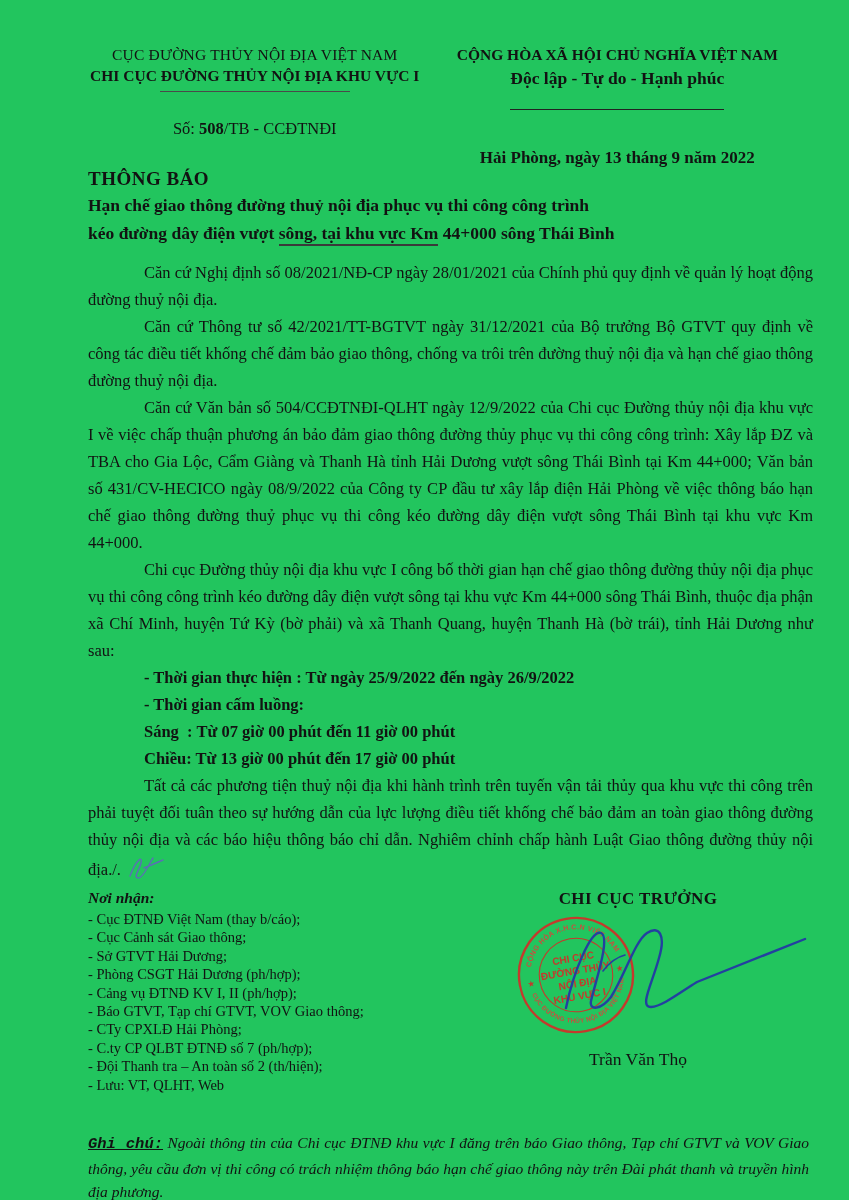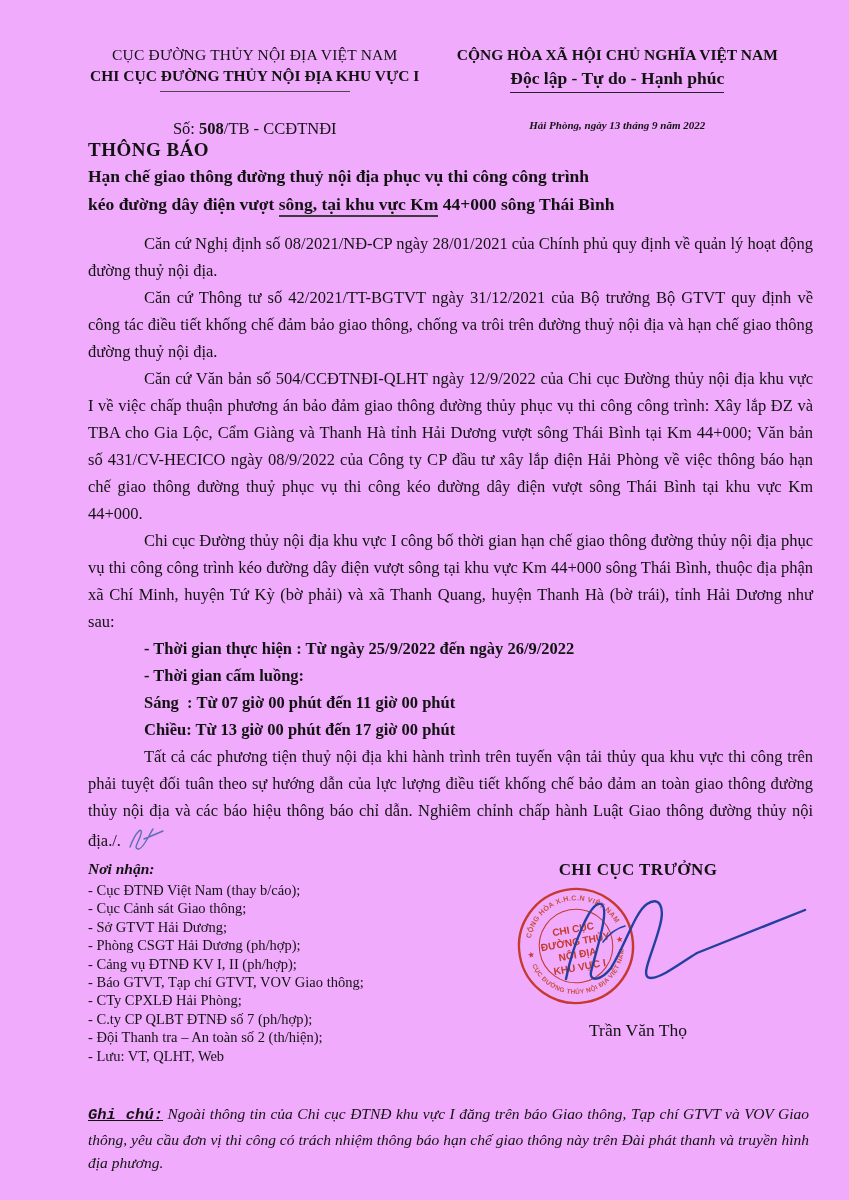--- a/index.html
+++ b/index.html
@@ -1,33 +1,33 @@
 <!DOCTYPE html>
 <html><head>
 <meta charset="utf-8">
 <style>
   html,body{margin:0;padding:0;background:#e8e8e8;}
   .page{
-    width:849px;height:1200px;background:#f0abfc;position:relative;
+    width:849px;height:1200px;background:#22c55e;position:relative;
     font-family:"Liberation Serif","DejaVu Serif",serif;color:#121212;
     margin:0 auto;overflow:hidden;box-sizing:border-box;
     padding:46px 36px 0 88px;
   }
   
   .hdr{display:flex;width:100%;}
   .hdr-left{width:46%;text-align:center;}
   .hdr-right{width:54%;text-align:center;}
   .org-parent{font-size:15.5px;letter-spacing:.2px;}
   .org-name{font-size:15.5px;font-weight:bold;margin-top:3px;}
   .org-rule{width:190px;border-top:1.6px solid #4a4a4a;margin:6px auto 0;}
   .doc-number{margin-top:27px;font-size:16.5px;}
   .motto1{font-size:15.5px;font-weight:bold;}
   .motto2{display:inline-block;font-size:17.5px;font-weight:bold;margin-top:4px;
-          border-bottom:1.7px solid #222;padding-bottom:3px;}
-  .place-date{margin-top:26px;font-size:11px;font-weight:bold;font-style:italic;}
+          border-bottom:1.7px solid #222;padding-bottom:20px;}
+  .place-date{margin-top:38px;font-size:17px;font-weight:bold;}
   
   .title-block{text-align:left;}
   .doc-type{font-size:19px;font-weight:bold;letter-spacing:.5px;}
   .subject{font-size:17.5px;font-weight:bold;line-height:25px;margin-top:3px;}
   .u-seg{border-bottom:2px solid #3a3a3a;padding-bottom:1px;}
   
   .body-block{margin-top:13px;}
   .body-block p{font-size:16.5px;line-height:27px;text-align:justify;
                 text-indent:56px;margin:0;}
   .sched-line{font-size:16.5px;font-weight:bold;line-height:29px;margin:0;

